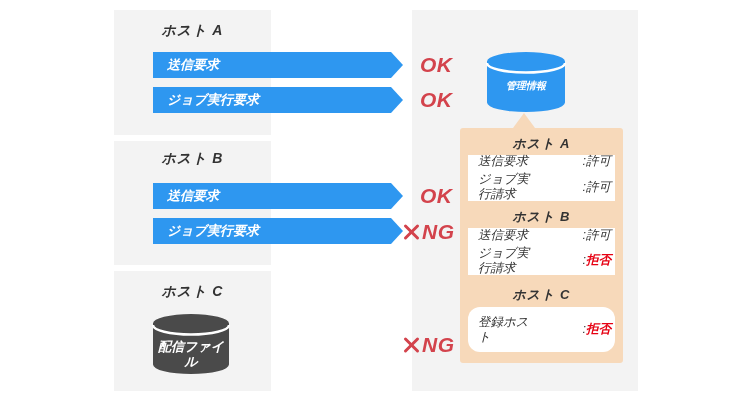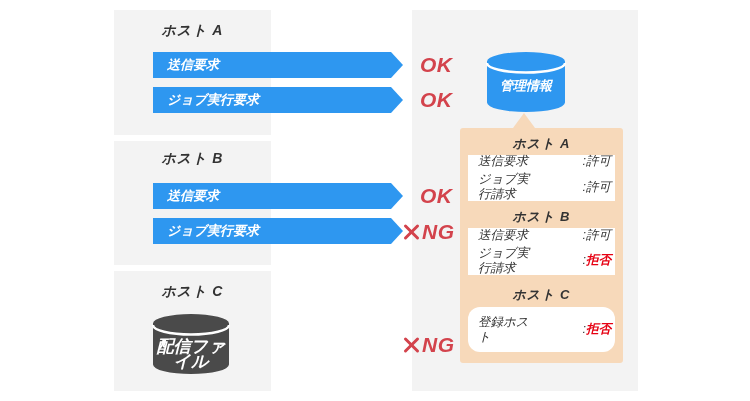--- a/index.html
+++ b/index.html
@@ -17,21 +17,21 @@
           color:#fff;font-size:13px;font-weight:bold;line-height:37px;text-align:center;}
   .result{position:absolute;font-size:21px;font-weight:bold;line-height:18px;
           color:var(--result-red,#d3434c);letter-spacing:0.5px;}
   .x-icon{position:absolute;width:16px;height:16px;}
   .x-icon::before,.x-icon::after{content:"";position:absolute;left:6.5px;top:-2px;
           width:3px;height:20px;background:var(--result-red,#d3434c);border-radius:1.5px;}
   .x-icon::before{transform:rotate(45deg);}
   .x-icon::after{transform:rotate(-45deg);}
   .cyl{position:absolute;}
   .cyl-label{position:absolute;left:0;right:0;text-align:center;color:#fff;
-             font-weight:bold;font-size:13px;line-height:15px;}
+             font-weight:bold;font-size:10px;line-height:15px;}
   .callout{position:absolute;left:460px;top:128px;width:163px;height:235px;
            background:var(--callout-bg,#f7d9ba);border-radius:3px;}
   .callout-pointer{position:absolute;left:53px;top:-15px;width:0;height:0;
            border-left:11px solid transparent;border-right:11px solid transparent;
            border-bottom:15px solid var(--callout-bg,#f7d9ba);}
   .sec-title{position:absolute;left:0;width:100%;text-align:center;
              font-size:13px;font-weight:bold;line-height:16px;color:#333;letter-spacing:1px;}
   .wbox{position:absolute;left:8px;width:147px;background:#fff;
         display:flex;flex-direction:column;justify-content:center;gap:3px;
         box-sizing:border-box;padding:0 4px 0 10px;}
@@ -70,21 +70,21 @@
   </div>
   <div class="x-icon" style="left:403px;top:224px;"></div>
   <div class="result" style="left:422px;top:223px;">NG</div>
 
   <div class="host-title" style="left:114px;top:283px;width:157px;">ホスト C</div>
   <div class="cyl" style="left:152px;top:313px;width:78px;height:62px;">
     <svg width="78" height="62" viewBox="0 0 78 62">
       <path d="M1 10.5 A38 9.5 0 0 1 77 10.5 L77 51.5 A38 9.5 0 0 1 1 51.5 Z" style="fill:var(--cylinder-dark,#4a4a4a);"></path>
       <path d="M1 12 A38 9.5 0 0 0 77 12" style="fill:none;stroke:#fff;stroke-width:2.4;"></path>
     </svg>
-    <div class="cyl-label" style="top:26px;font-size:17px;">配信ファイル</div>
+    <div class="cyl-label" style="top:26px;font-size:13px;">配信ファイル</div>
   </div>
   <div class="x-icon" style="left:403px;top:337px;"></div>
   <div class="result" style="left:422px;top:336px;">NG</div>
 
   <div class="cyl" style="left:486px;top:51px;width:80px;height:62px;">
     <svg width="80" height="62" viewBox="0 0 80 62">
       <path d="M1 10.5 A39 9.5 0 0 1 79 10.5 L79 51.5 A39 9.5 0 0 1 1 51.5 Z" style="fill:var(--cylinder-blue,#2e97f0);"></path>
       <path d="M1 12 A39 9.5 0 0 0 79 12" style="fill:none;stroke:#fff;stroke-width:2.4;"></path>
     </svg>
     <div class="cyl-label" style="top:27px;">管理情報</div>

